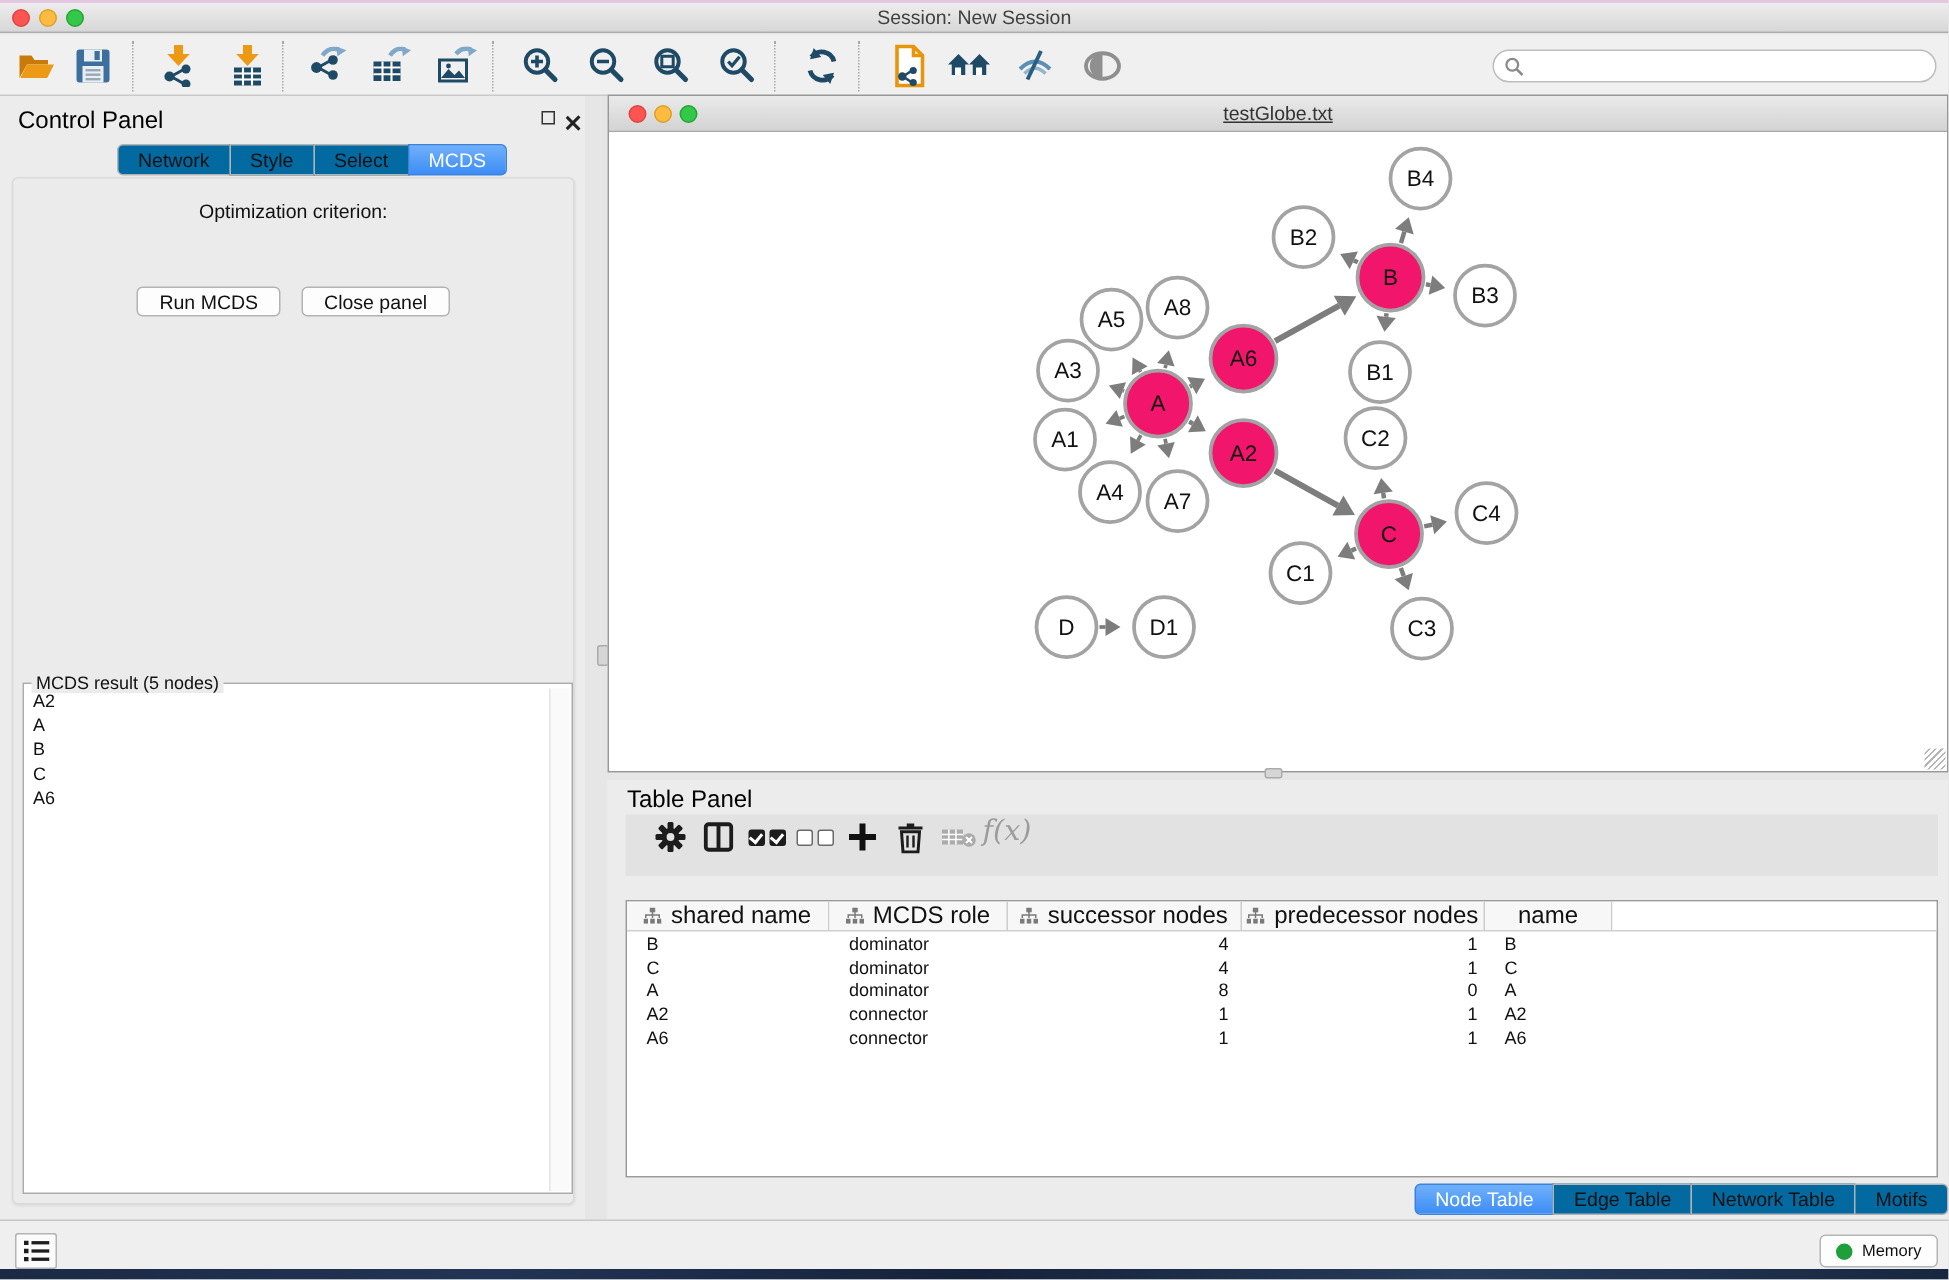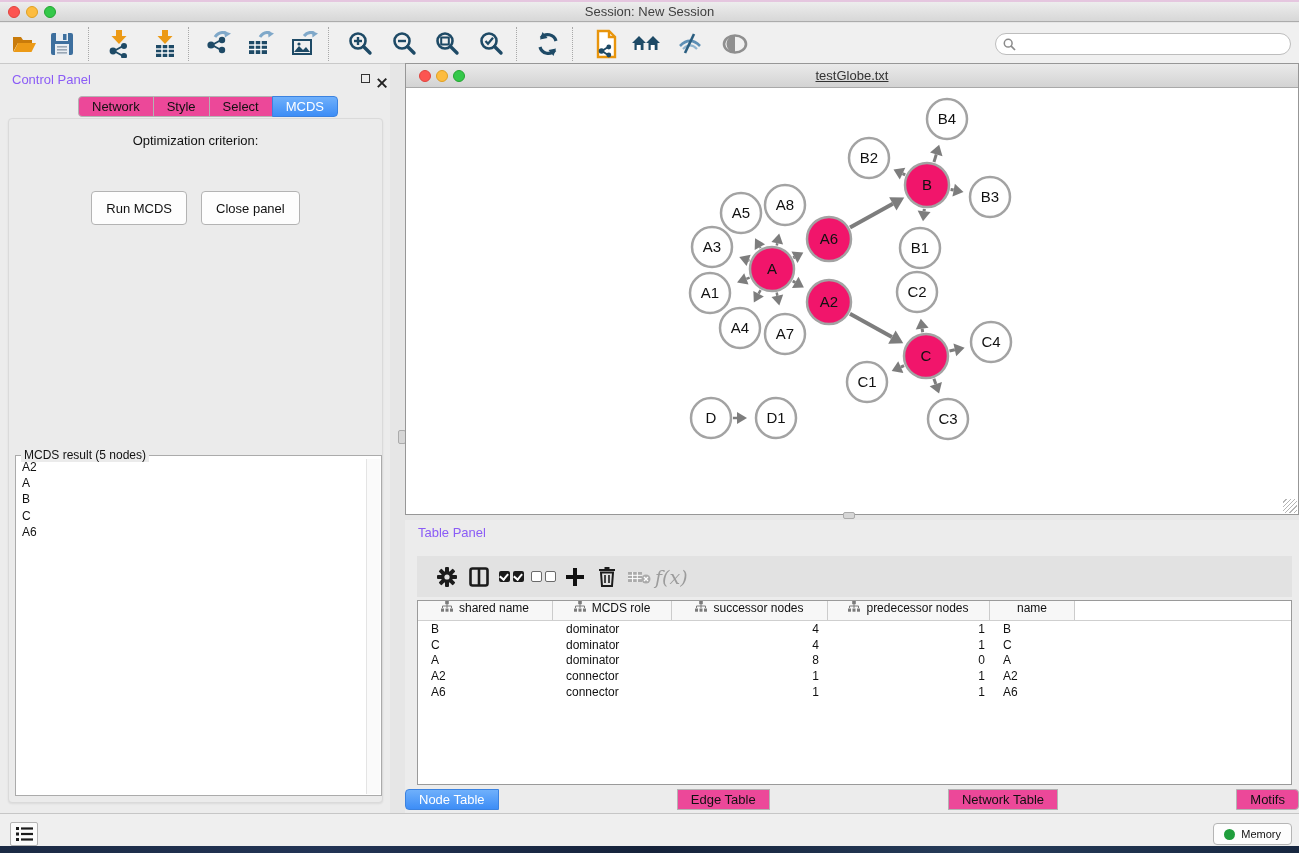--- a/index.html
+++ b/index.html
@@ -28,38 +28,38 @@
   .tbtn { position:absolute; top:5px; width:32px; height:32px; display:flex;
     align-items:center; justify-content:center; cursor:default; }
   .tsep { position:absolute; top:4px; height:34px; border-left:1px dotted #A8A8A8; }
   #search-box { position:absolute; left:995px; top:10px; width:296px; height:22px;
     background:#fff; border:1px solid #BDBDBD; border-radius:11px;
     display:flex; align-items:center; padding-left:7px; }
   #search-box input { border:none; outline:none; flex:1; font-size:12px; background:transparent; margin-left:4px;}
 
   
   #control-panel { left:0; top:64px; width:390px; height:749px; background:#ECECEC; }
-  .panel-title { font-size:13px; color:#8b5cf6; }
+  .panel-title { font-size:16px; color:#000000; }
   .float-box { width:9px; height:9px; border:1.5px solid #333; display:inline-block; }
   .tabs-row { display:flex; }
-  .tab { height:21px; line-height:19px; padding:0 13px; background:#ec4899;
+  .tab { height:21px; line-height:19px; padding:0 13px; background:#0369a1;
     border:1px solid #B3B3B3; font-size:13px; color:#111; margin-left:-1px; cursor:default; }
   .tab:first-child { border-radius:4px 0 0 4px; margin-left:0; }
   .tab:last-child { border-radius:0 4px 4px 0; }
   .tab.active { background:linear-gradient(#6FB0FB,#3D8DF6); color:#fff; border-color:#3B82E0; }
   #cp-content { left:8px; top:54px; width:375px; height:685px; background:#EBEBEB;
     border:1px solid #DADADA; border-radius:4px; box-shadow:0 1px 2px rgba(0,0,0,0.08); }
   #opt-label { top:14px; width:100%; text-align:center; font-size:13px; color:#111; }
   #criterion-select { left:35px; top:38px; width:309px; height:23px; background:#fff;
     border:1px solid #B5B5B5; border-radius:3px; display:flex; align-items:center; }
   #criterion-select .val { flex:1; font-size:13px; padding-left:8px; color:#111; white-space:nowrap; }
   #criterion-select .stepper { width:19px; height:21px; border-radius:2px;
     background:linear-gradient(#7DB5FA,#3C8CF6); display:flex; flex-direction:column;
     align-items:center; justify-content:center; gap:1px; margin-right:1px; }
-  .btn { height:34px; background:#FDFDFD; border:1px solid #B3B3B3; border-radius:4px;
+  .btn { height:20px; background:#FDFDFD; border:1px solid #B3B3B3; border-radius:4px;
     font-size:13px; color:#111; padding:0 14px; font-family:inherit; }
   #cp-buttons { top:72px; width:100%; display:flex; justify-content:center; gap:14px; }
   #mcds-group { left:6px; top:336px; width:367px; height:341px; border:1px solid #ABABAB; background:#fff; }
   #mcds-legend { position:absolute; left:5px; top:-8px; background:#EBEBEB; padding:0 3px;
     font-size:12px; color:#111; }
   #mcds-list { position:absolute; left:1px; top:3px; right:15px; bottom:1px; overflow:hidden; }
   #mcds-list div { font-size:12px; color:#111; line-height:16.2px; padding-left:5px; }
   #mcds-scroll { position:absolute; right:1px; top:3px; width:14px; bottom:1px;
     background:#FAFAFA; border-left:1px solid #E4E4E4; }
 
@@ -73,38 +73,38 @@
   #net-canvas { position:absolute; left:0; top:25px; right:0; bottom:0; background:#fff; }
   #net-canvas svg text { font-family:"Liberation Sans",sans-serif; font-size:15px; fill:#111; }
   #net-grip { position:absolute; right:1px; bottom:1px; width:14px; height:14px;
     background:repeating-linear-gradient(135deg,transparent,transparent 2px,#B5B5B5 2px,#B5B5B5 3px); }
   .divider-handle { background:#D6D6D6; border:1px solid #ABABAB; border-radius:2px; }
   #h-divider-handle { left:398px; top:430px; width:8px; height:14px; }
   #v-divider-handle { left:843px; top:512px; width:12px; height:7px; }
 
   
   #table-panel { left:405px; top:520px; width:894px; height:293px; background:#ECECEC; }
-  #tp-toolbar { position:absolute; left:12px; top:36px; width:875px; height:41px; background:#E2E2E2;
-    display:flex; align-items:center; padding-left:14px; }
+  #tp-toolbar { position:absolute; left:12px; top:23px; width:875px; height:41px; background:#E2E2E2;
+    display:flex; align-items:flex-start; padding-left:14px; }
   .tp-ic { width:32px; height:30px; display:flex; align-items:center; justify-content:center; }
   #fx-label { font-family:"DejaVu Serif",serif; font-style:italic; font-size:19px; color:#9C9C9C; }
   #node-table { position:absolute; left:12px; top:80px; width:875px; height:185px; background:#fff;
     border:1px solid #9A9A9A; overflow:hidden; }
   .thead { display:grid; grid-template-columns:135px 119px 156px 162px 85px 1fr; height:20px;
     border-bottom:1px solid #CFCFCF; }
-  .th { background:#F7F7F7; border-right:1px solid #CCCCCC; display:flex; 
-    justify-content:center; gap:6px; font-size:12px; color:#111; }
+  .th { background:#F7F7F7; border-right:1px solid #CCCCCC; display:flex; align-items:center;
+    justify-content:center; gap:6px; font-size:16px; color:#111; }
   .th.noicon { }
   .th.empty { background:#fff; border-right:none; }
   .trow { display:grid; grid-template-columns:135px 119px 156px 162px 85px 1fr; height:15.7px; }
   .td { font-size:12px; color:#111; display:flex; align-items:center; }
   .td.l { padding-left:13px; }
   .td.r { justify-content:flex-end; padding-right:9px; }
   .td.r2 { justify-content:flex-end; padding-right:5px; }
-  #tp-tabs { position:absolute; left:0; right:0; top:269px; display:flex; justify-content:space-between; }
+  #tp-tabs { position:absolute; left:0; right:0; top:269px; display:flex; justify-content:flex-end; }
 
   
   #status-bar { left:0; top:813px; width:1299px; height:33px; background:#EFEFEF;
     border-top:1px solid #C6C6C6; }
   #list-btn { position:absolute; left:10px; top:8px; width:28px; height:24px; background:#FBFBFB;
     border:1px solid #B3B3B3; border-radius:2px; display:flex; align-items:center; justify-content:center; }
   #memory-btn { position:absolute; right:7px; top:9px; height:22px; background:#FDFDFD;
     border:1px solid #B5B5B5; border-radius:4px; display:flex; align-items:center; gap:6px;
     padding:0 10px; font-size:11px; color:#111; }
   #memory-dot { width:11px; height:11px; border-radius:50%; background:#1F9E3C; }

